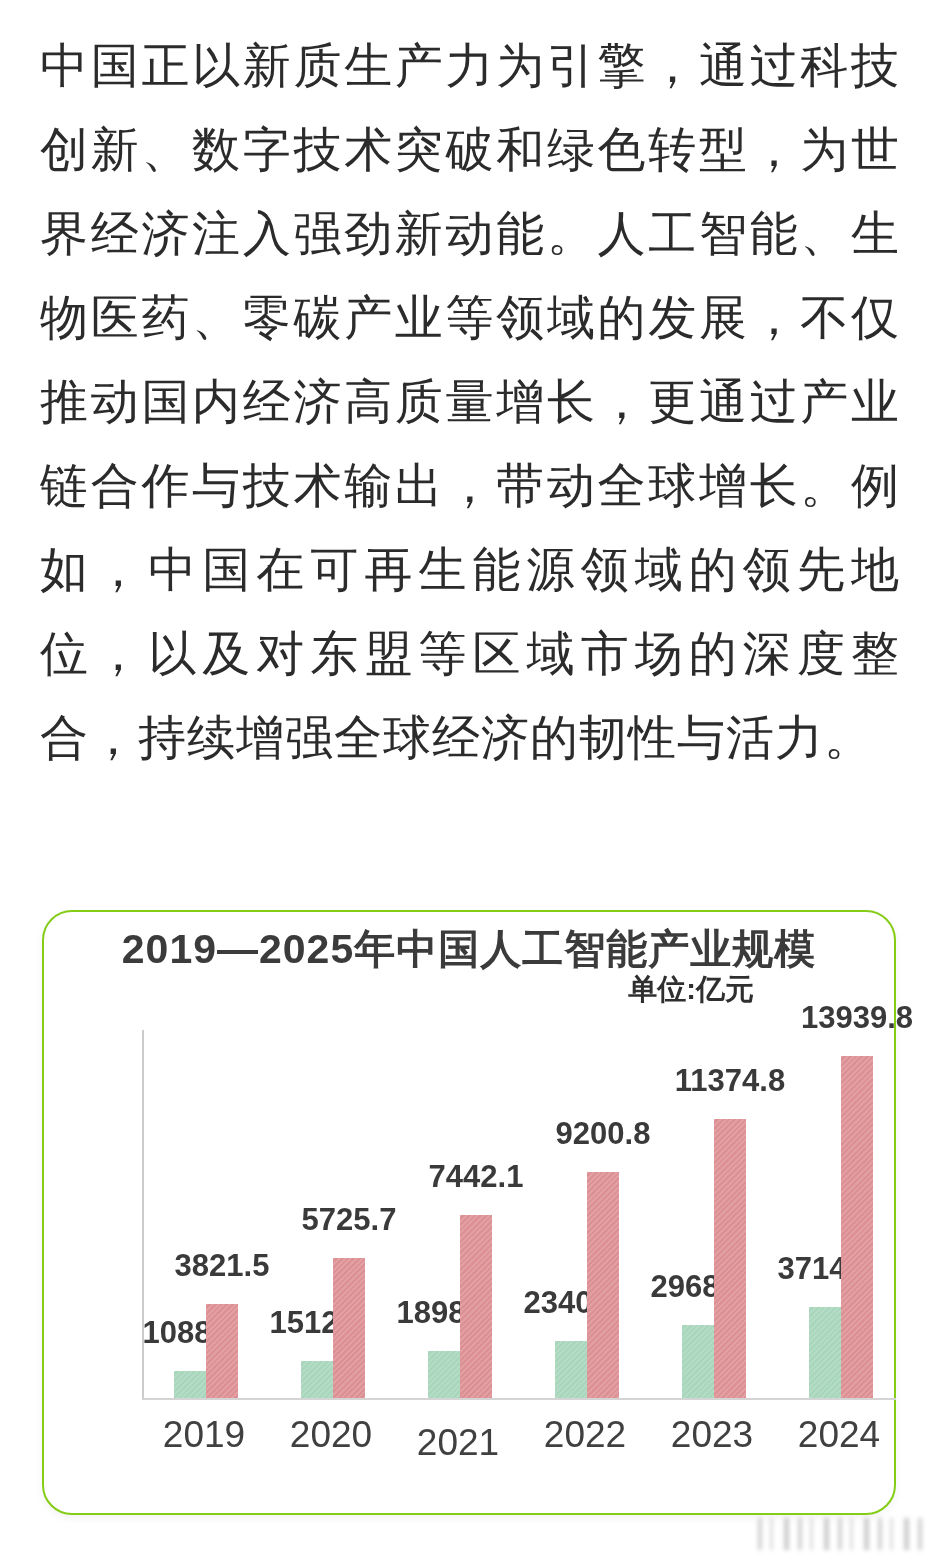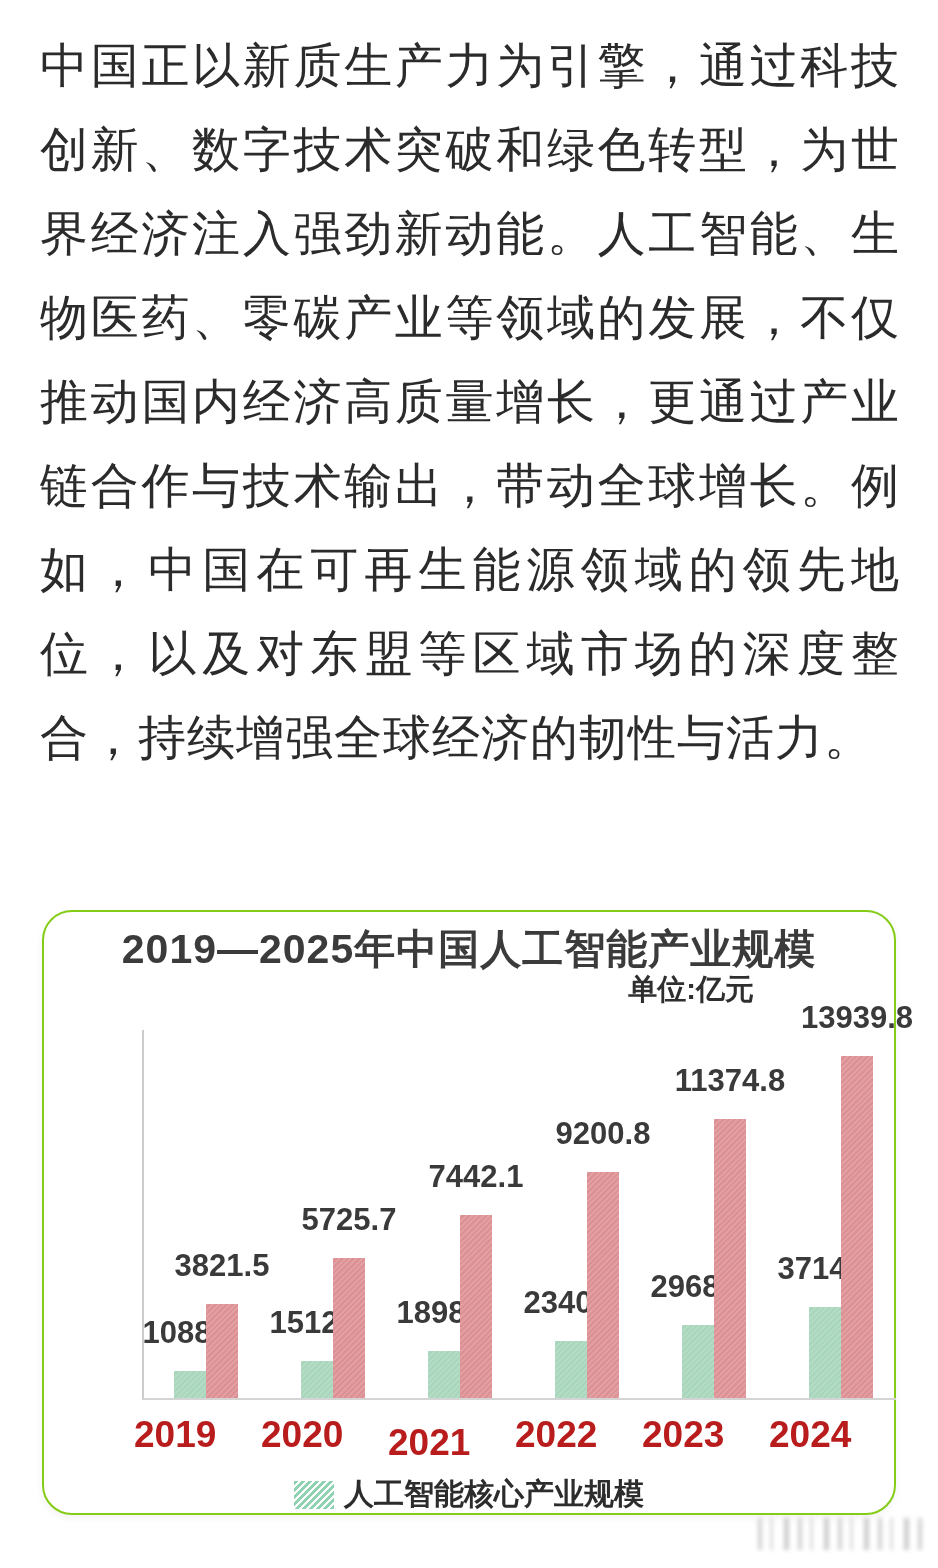--- a/index.html
+++ b/index.html
@@ -51,21 +51,21 @@
     position:absolute;bottom:0;width:32px;
   }
   .bar.core{left:0;}
   .bar.driven{left:32px;}
   .bar-label{
     position:absolute;transform:translateX(-50%);
     font-size:31px;font-weight:700;color:#3a3a3a;white-space:nowrap;
   }
   .x-tick{
     position:absolute;top:502px;width:140px;transform:translateX(-50%);
-    text-align:left;font-size:37px;font-weight:700;color:#b91c1c;
+    text-align:center;font-size:37px;font-weight:400;color:#404040;
   }
   .legend{
     position:absolute;left:0;top:562px;width:100%;
     display:flex;justify-content:center;align-items:center;gap:44px;
   }
   .legend-item{display:flex;align-items:center;gap:10px;}
   .legend-swatch{width:40px;height:28px;}
   .legend-label{font-size:30px;font-weight:600;color:#2c2c2c;white-space:nowrap;}
   
   .watermark{
@@ -123,24 +123,20 @@
         </div>
         <div class="bar-group" style="left: 665px;">
           <div class="bar core" style="height: 91.1315px; background: repeating-linear-gradient(135deg, rgba(255, 255, 255, 0.14) 0px, rgba(255, 255, 255, 0.14) 2px, rgba(0, 0, 0, 0) 2px, rgba(0, 0, 0, 0) 4px) rgb(168, 214, 188);"></div>
           <div class="bar-label" style="left: 16px; bottom: 111.132px;">3714.6</div>
           <div class="bar driven" style="height: 341.99px; background: repeating-linear-gradient(135deg, rgba(255, 255, 255, 0.14) 0px, rgba(255, 255, 255, 0.14) 2px, rgba(0, 0, 0, 0) 2px, rgba(0, 0, 0, 0) 4px) rgb(221, 144, 148);"></div>
           <div class="bar-label" style="left: 48px; bottom: 361.99px;">13939.8</div>
         </div>
       </div>
 
     <div class="legend">
-        <div class="legend-item">
-          <div class="legend-swatch" style="background: repeating-linear-gradient(135deg, rgb(143, 210, 178) 0px, rgb(143, 210, 178) 3px, rgb(255, 255, 255) 3px, rgb(255, 255, 255) 5px);"></div>
-          <div class="legend-label">人工智能核心产业规模</div>
-        </div>
       </div>
   <div class="x-tick" style="left: 160px;">2019</div>
       <div class="x-tick" style="left: 287px;">2020</div>
       <div class="x-tick" style="left: 414px; margin-top: 8px;">2021</div>
       <div class="x-tick" style="left: 541px;">2022</div>
       <div class="x-tick" style="left: 668px;">2023</div>
       <div class="x-tick" style="left: 795px;">2024</div>
     </div>
 
   <div class="watermark"></div>

